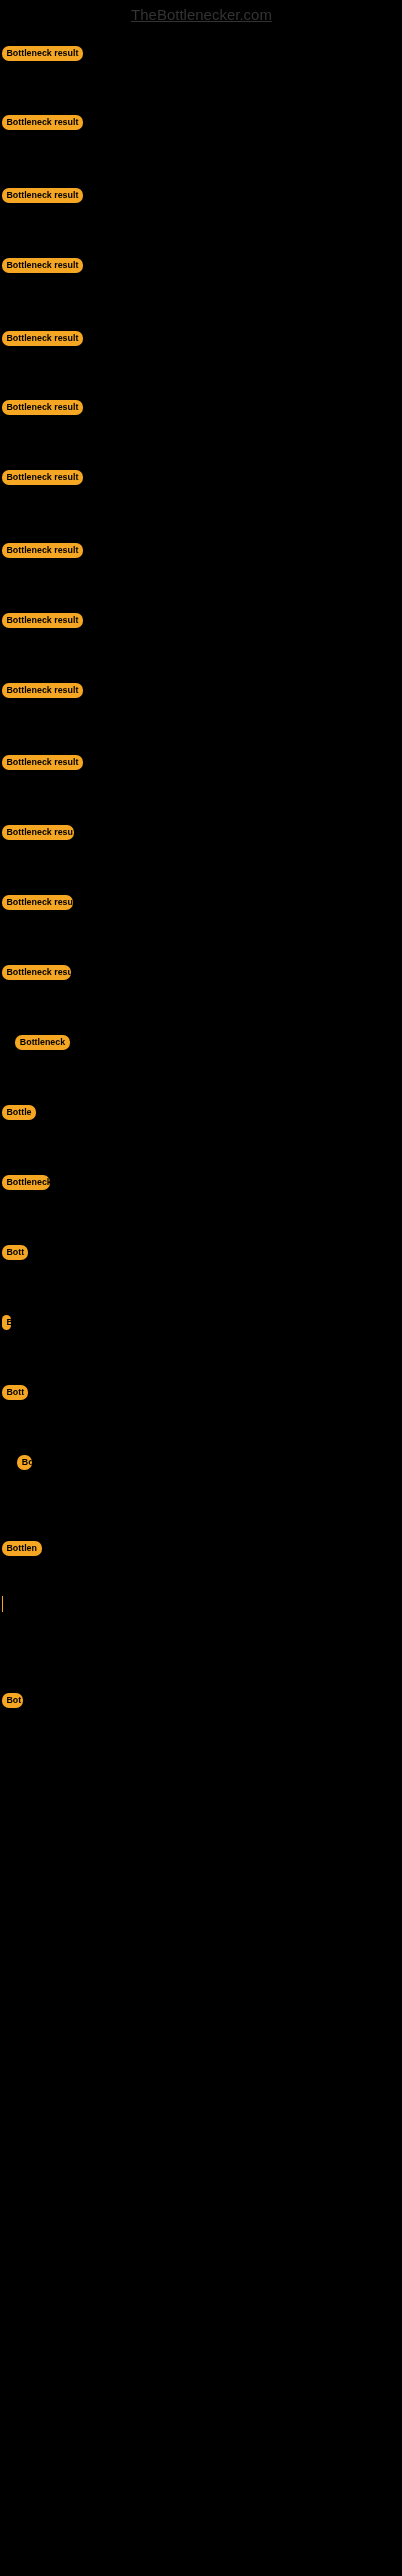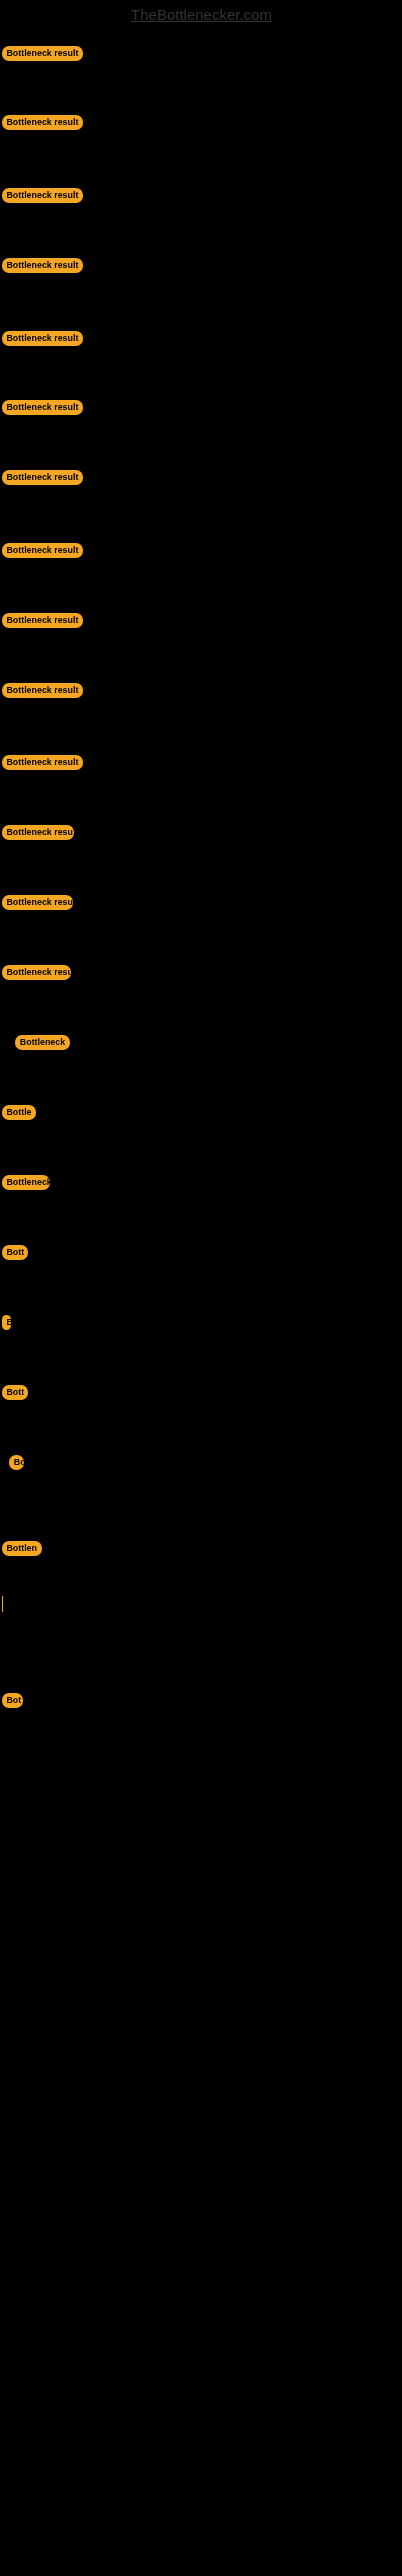--- a/index.html
+++ b/index.html
@@ -57,20 +57,20 @@
     <div class="result-row" style="top: 755px; left: 1.6px;"><span class="bottleneck-badge" style="max-width: 81px;">Bottleneck result</span></div>
     <div class="result-row" style="top: 825px; left: 1.6px;"><span class="bottleneck-badge" style="max-width: 72px;">Bottleneck resu</span></div>
     <div class="result-row" style="top: 895px; left: 1.6px;"><span class="bottleneck-badge" style="max-width: 71px;">Bottleneck resu</span></div>
     <div class="result-row" style="top: 965px; left: 1.6px;"><span class="bottleneck-badge" style="max-width: 69px;">Bottleneck resu</span></div>
     <div class="result-row" style="top: 1035px; left: 15px;"><span class="bottleneck-badge" style="max-width: 56px;">Bottleneck</span></div>
     <div class="result-row" style="top: 1105px; left: 1.6px;"><span class="bottleneck-badge" style="max-width: 35px;">Bottle</span></div>
     <div class="result-row" style="top: 1175px; left: 1.6px;"><span class="bottleneck-badge" style="max-width: 48px;">Bottleneck</span></div>
     <div class="result-row" style="top: 1245px; left: 1.6px;"><span class="bottleneck-badge" style="max-width: 26px;">Bott</span></div>
     <div class="result-row" style="top: 1315px; left: 1.6px;"><span class="bottleneck-badge" style="max-width: 8px;">B</span></div>
     <div class="result-row" style="top: 1385px; left: 1.6px;"><span class="bottleneck-badge" style="max-width: 26px;">Bott</span></div>
-    <div class="result-row" style="top: 1455px; left: 9px;"><span class="bottleneck-badge" style="max-width: 14.5px;">Bo</span></div>
+    <div class="result-row" style="top: 1455px; left: 17px;"><span class="bottleneck-badge" style="max-width: 14.5px;">Bo</span></div>
     <div class="result-row" style="top: 1525px; left: 1.6px;"><span class="bottleneck-badge" style="max-width: 40px; margin-top: 16px;">Bottlen</span></div>
     <div class="result-row" style="top: 1596px; left: 1.6px;">
       <div style="width: 1.6px; height: 16px; background: rgb(245, 166, 35);"></div>
     </div>
     <div class="result-row" style="top: 1666px; left: 1.6px;"><span class="bottleneck-badge" style="max-width: 21px; margin-top: 27px;">Bot</span></div>
   </div>
 
 
 </body></html>

